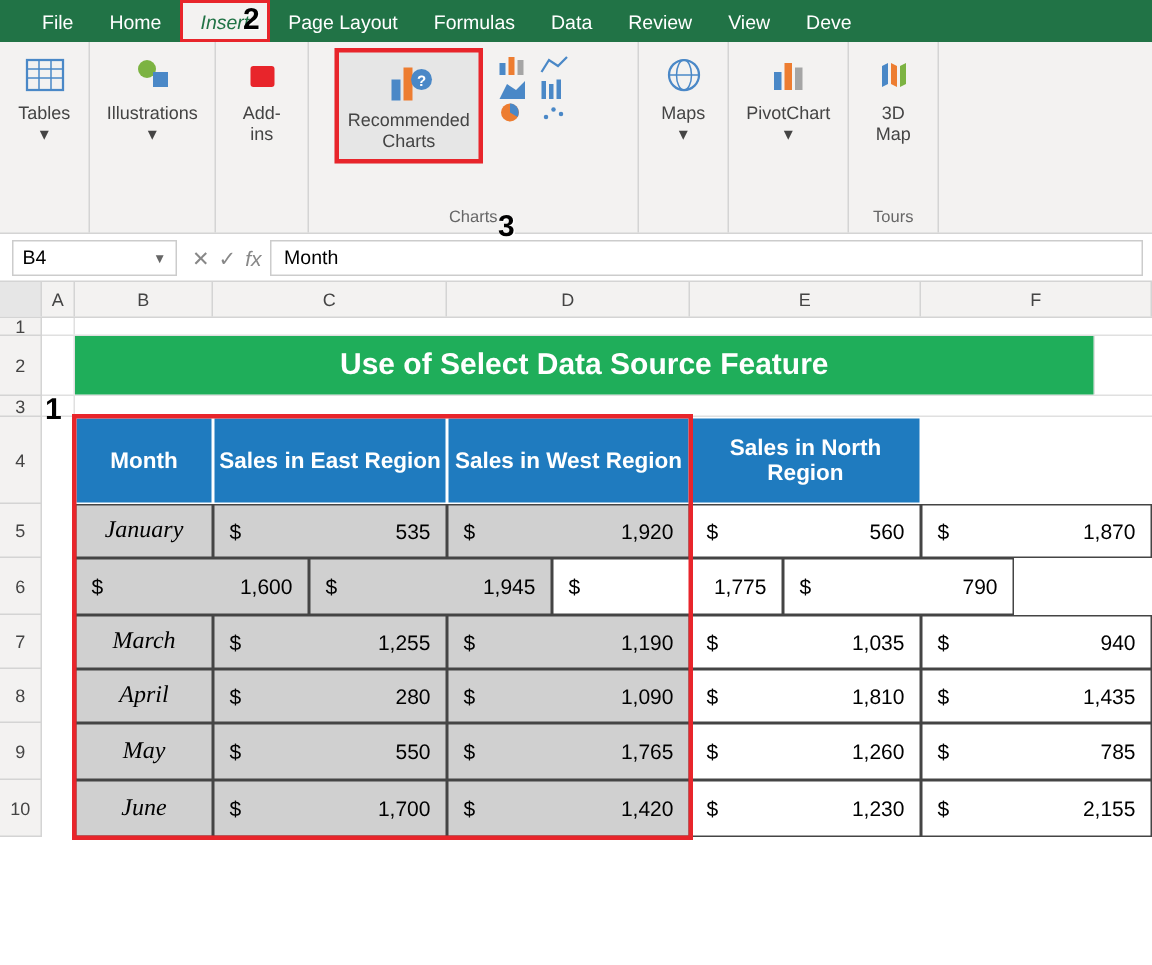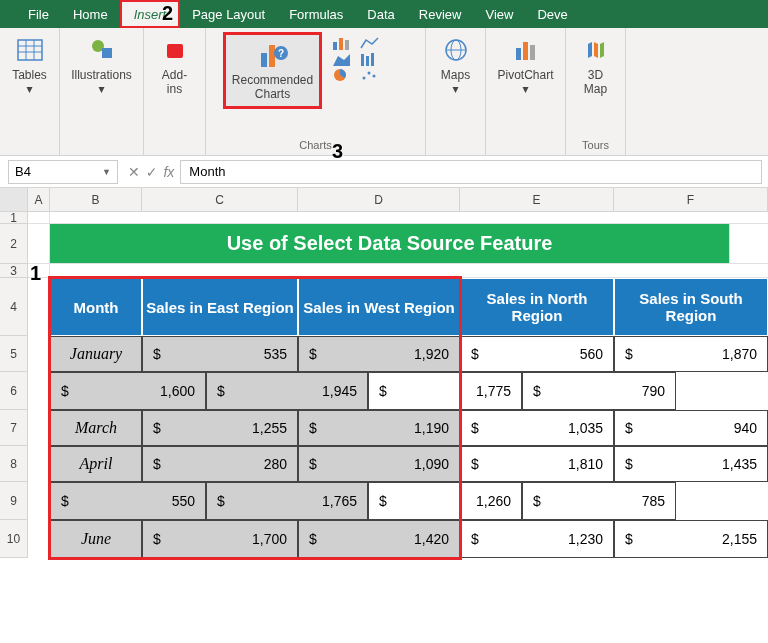--- a/index.html
+++ b/index.html
@@ -245,21 +245,20 @@
     <div class="row" style="height:14px">
         <div class="cell" style="width:22px"></div>
       </div>
 
     <div id="dtable" class="dtable" style="left:22px; top:66px;">
         <div style="display:flex">
           <div class="dth" style="width:92px;height:58px">Month</div>
           <div class="dth" style="width:156px;height:58px">Sales in East Region</div>
           <div class="dth" style="width:162px;height:58px">Sales in West Region</div>
           <div class="dth" style="width:154px;height:58px">Sales in North Region</div>
-          <div class="dth" style="width:154px;height:58px">Sales in South Region</div>
         </div>
         <div style="display:flex">
           <div class="dtd month sel" style="width:92px;height:36px">January</div>
           <div class="dtd money sel" style="width:156px;height:36px">
             <span>$</span>
             <span>535</span>
           </div>
           <div class="dtd money sel" style="width:162px;height:36px">
             <span>$</span>
             <span>1,920</span>
@@ -323,20 +322,21 @@
           <div class="dtd money" style="width:154px;height:36px">
             <span>$</span>
             <span>1,810</span>
           </div>
           <div class="dtd money" style="width:154px;height:36px">
             <span>$</span>
             <span>1,435</span>
           </div>
         </div>
         <div style="display:flex">
+          <div class="dtd month sel" style="width:92px;height:38px">May</div>
           <div class="dtd money sel" style="width:156px;height:38px">
             <span>$</span>
             <span>550</span>
           </div>
           <div class="dtd money sel" style="width:162px;height:38px">
             <span>$</span>
             <span>1,765</span>
           </div>
           <div class="dtd money" style="width:154px;height:38px">
             <span>$</span>

